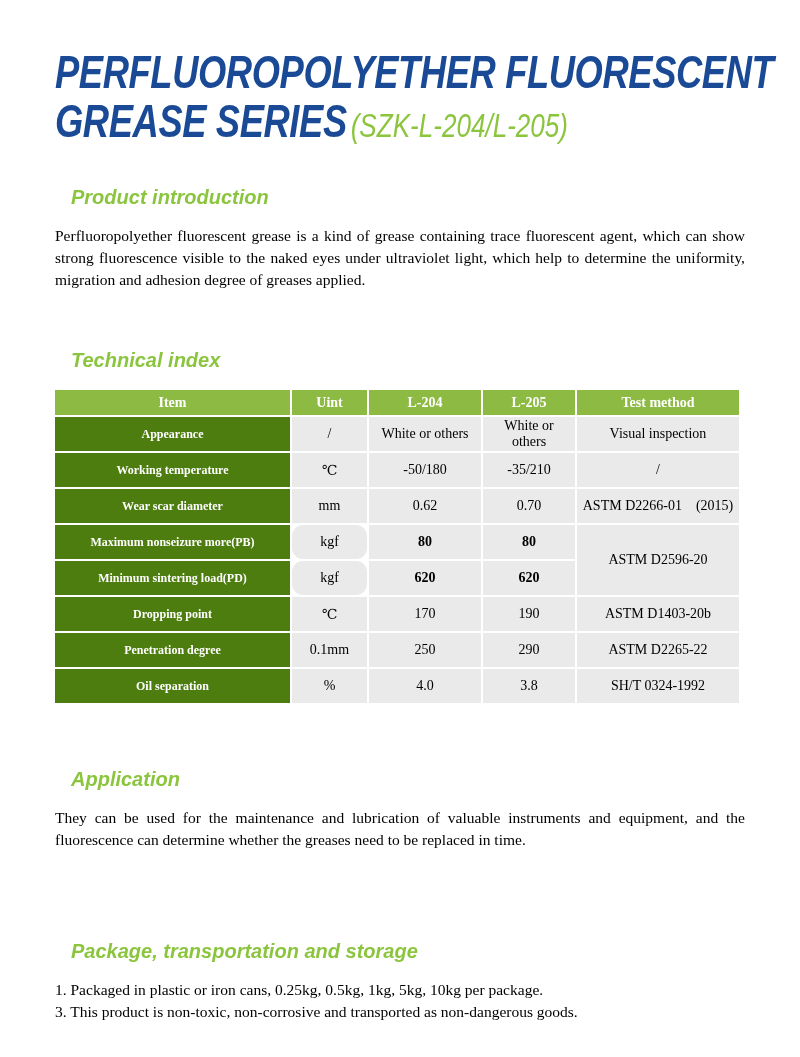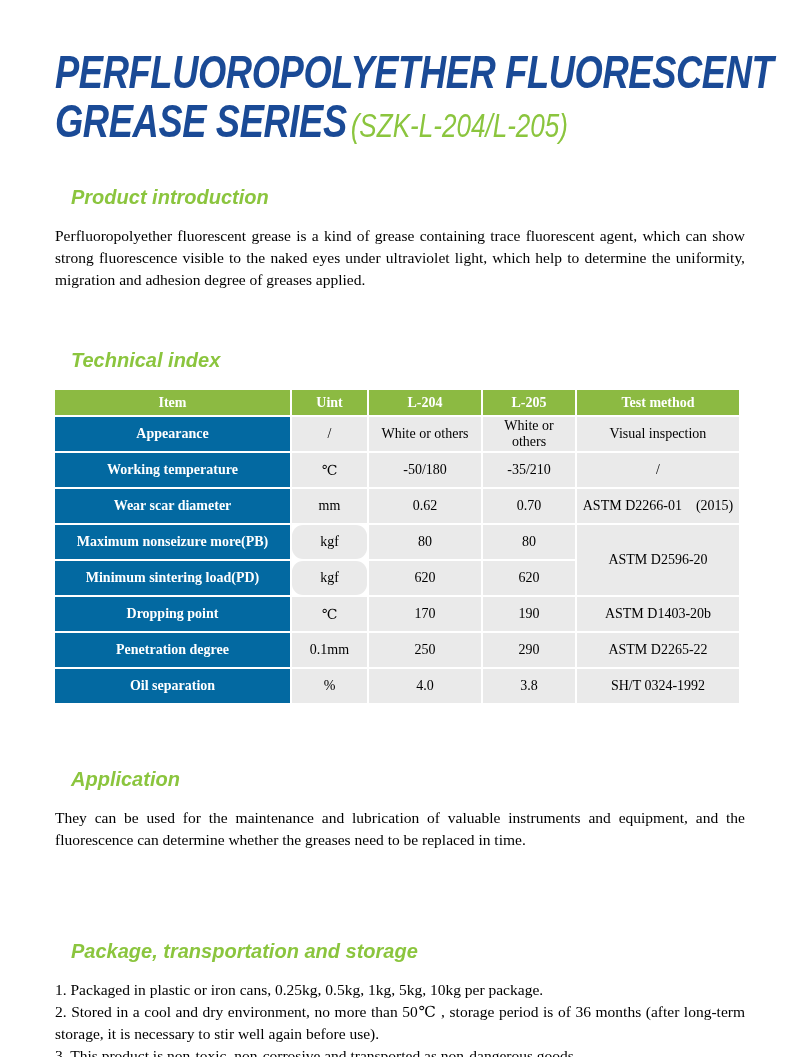--- a/index.html
+++ b/index.html
@@ -83,31 +83,31 @@
   }
   table.tech th {
     height: 25px;
     background: #8cba42;
     color: #ffffff;
     font-weight: bold;
     font-size: 14px;
   }
   table.tech td { height: 34px; }
   td.item {
-    background: #0369a1;
+    background: #4d7c0f;
     color: #ffffff;
     font-weight: bold;
-    font-size: 14px;
+    font-size: 12px;
   }
   td.val {
     background: #eaeaea;
     color: #000000;
   }
   td.va-top { vertical-align: top; padding-top: 4px; border-radius: 11px; }
-  td.va-low { vertical-align: bottom; padding-bottom: 8px; }
+  td.va-low { vertical-align: bottom; padding-bottom: 8px; font-weight: bold; }
 </style>
 </head>
 <body>
 
 <div class="page">
 
   <h1 class="title">
     <span>PERFLUOROPOLYETHER FLUORESCENT</span><br>
     <span>GREASE SERIES</span><span class="t-sub">(SZK-L-204/L-205)</span>
   </h1>
@@ -190,17 +190,16 @@
     </tr>
   </tbody>
     </table>
 
   <h2 class="section" id="h2-app">Application</h2>
   <p class="body">They can be used for the maintenance and lubrication of valuable instruments and equipment, and the fluorescence can determine whether the greases need to be replaced in time.</p>
 
   <h2 class="section" id="h2-pkg">Package, transportation and storage</h2>
   <div class="pkg-list">
     <p>1. Packaged in plastic or iron cans, 0.25kg, 0.5kg, 1kg, 5kg, 10kg per package.</p>
-    <p>2. Stored in a cool and dry environment, no more than 50℃ , storage period is of 36 months (after long-term storage, it is necessary to stir well again before use).</p>
     <p>3. This product is non-toxic, non-corrosive and transported as non-dangerous goods.</p>
   </div>
 
 </div>
 
 </body></html>

